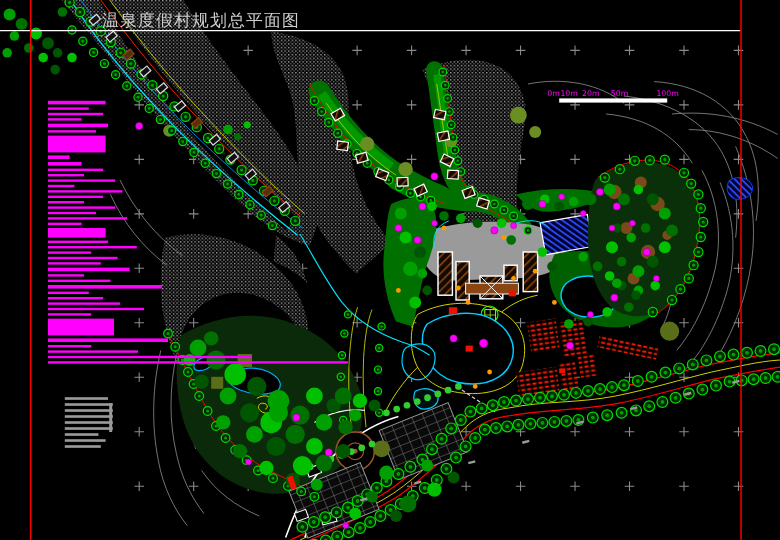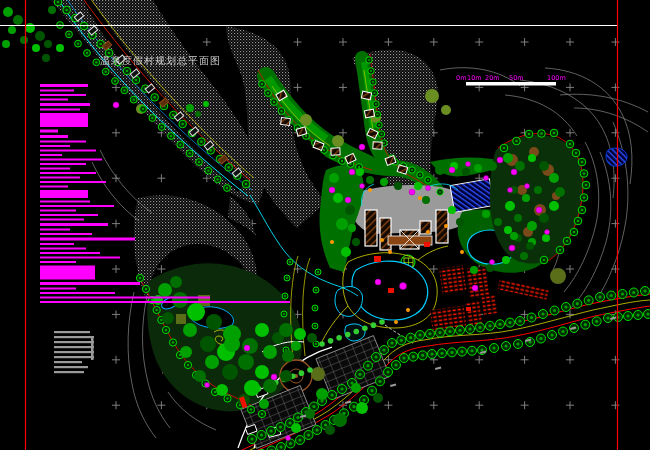--- a/index.html
+++ b/index.html
@@ -1,20 +1,20 @@
 <!DOCTYPE html>
 <html><head>
 <meta charset="utf-8">
 <style>
   html,body{margin:0;padding:0;background:#000;}
   #app{position:relative;width:650px;height:450px;background:#000;overflow:hidden;
        font-family:"DejaVu Sans",sans-serif;}
   #map{position:absolute;left:0;top:0;}
-  #title-bar{position:absolute;left:100px;top:13px;color:#cfcfcf;font-size:10px;
-             letter-spacing:1px;white-space:nowrap;line-height:11px;margin-top:42px;}
+  #title-bar{position:absolute;left:85px;top:13px;color:#cfcfcf;font-size:14px;
+             letter-spacing:1px;white-space:nowrap;line-height:11px;}
 </style>
 </head>
 <body>
 
 <div id="app">
 
 <svg id="map" width="650" height="450" viewBox="0 0 650 450">
   <defs>
     <pattern id="stip" width="3" height="3" patternUnits="userSpaceOnUse">
       <rect width="3" height="3" fill="#000"></rect>

